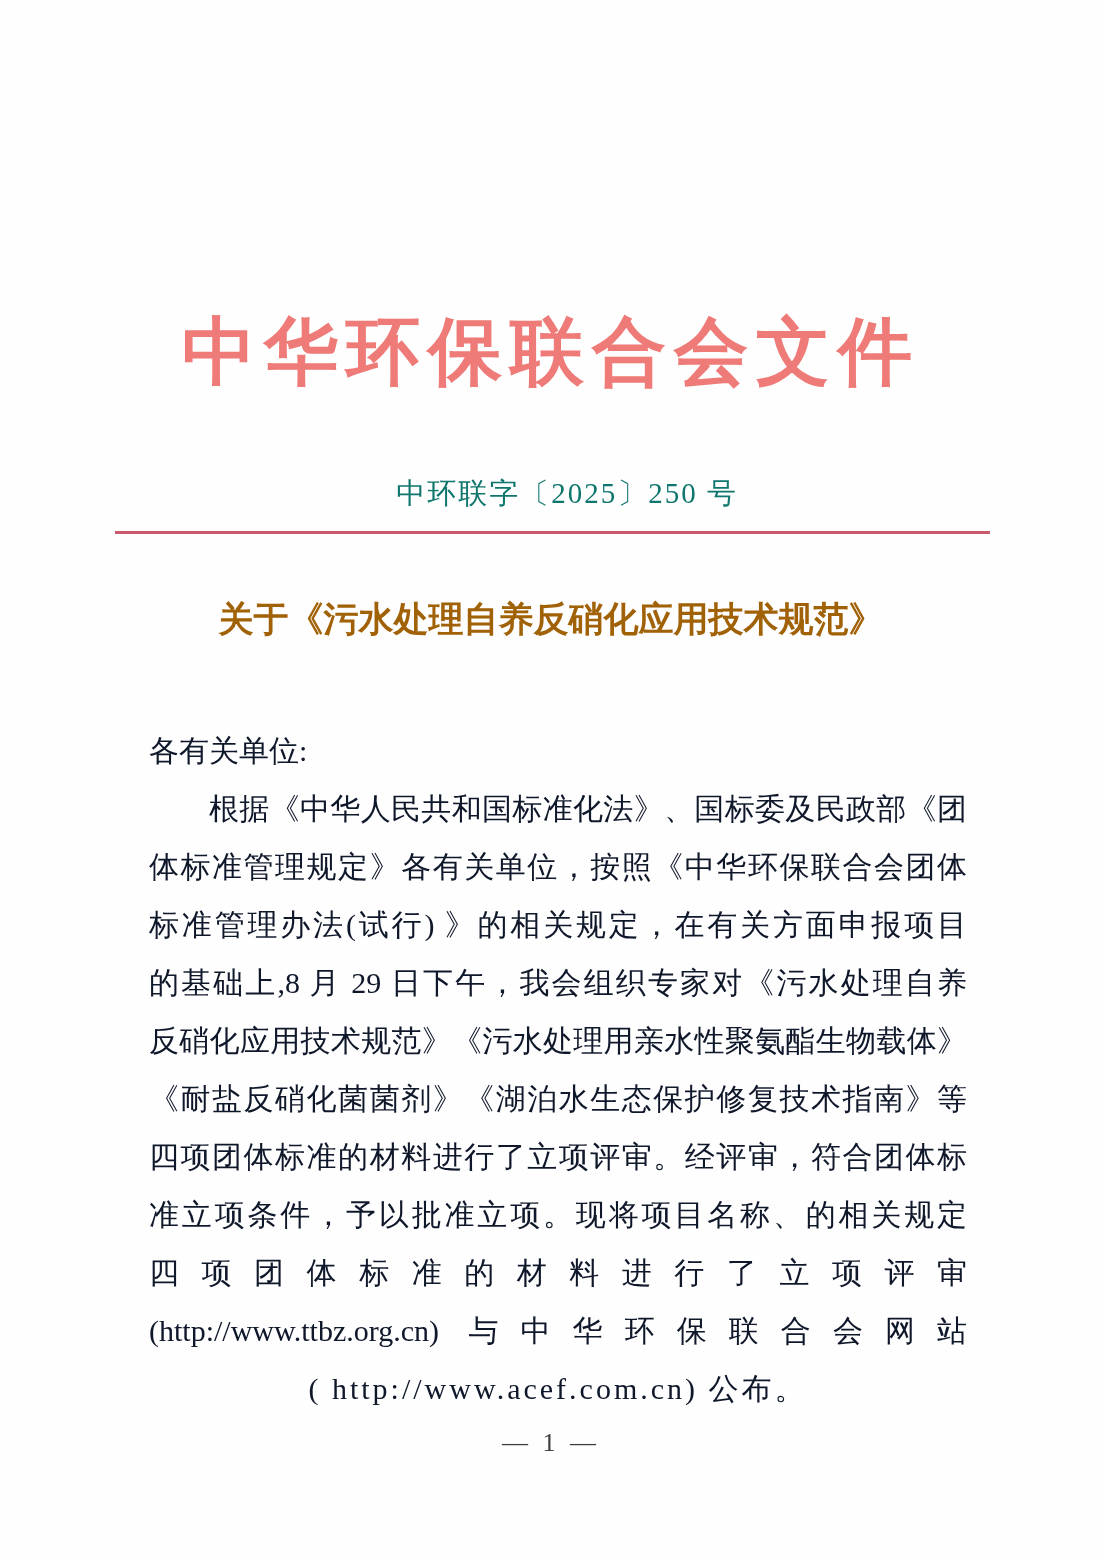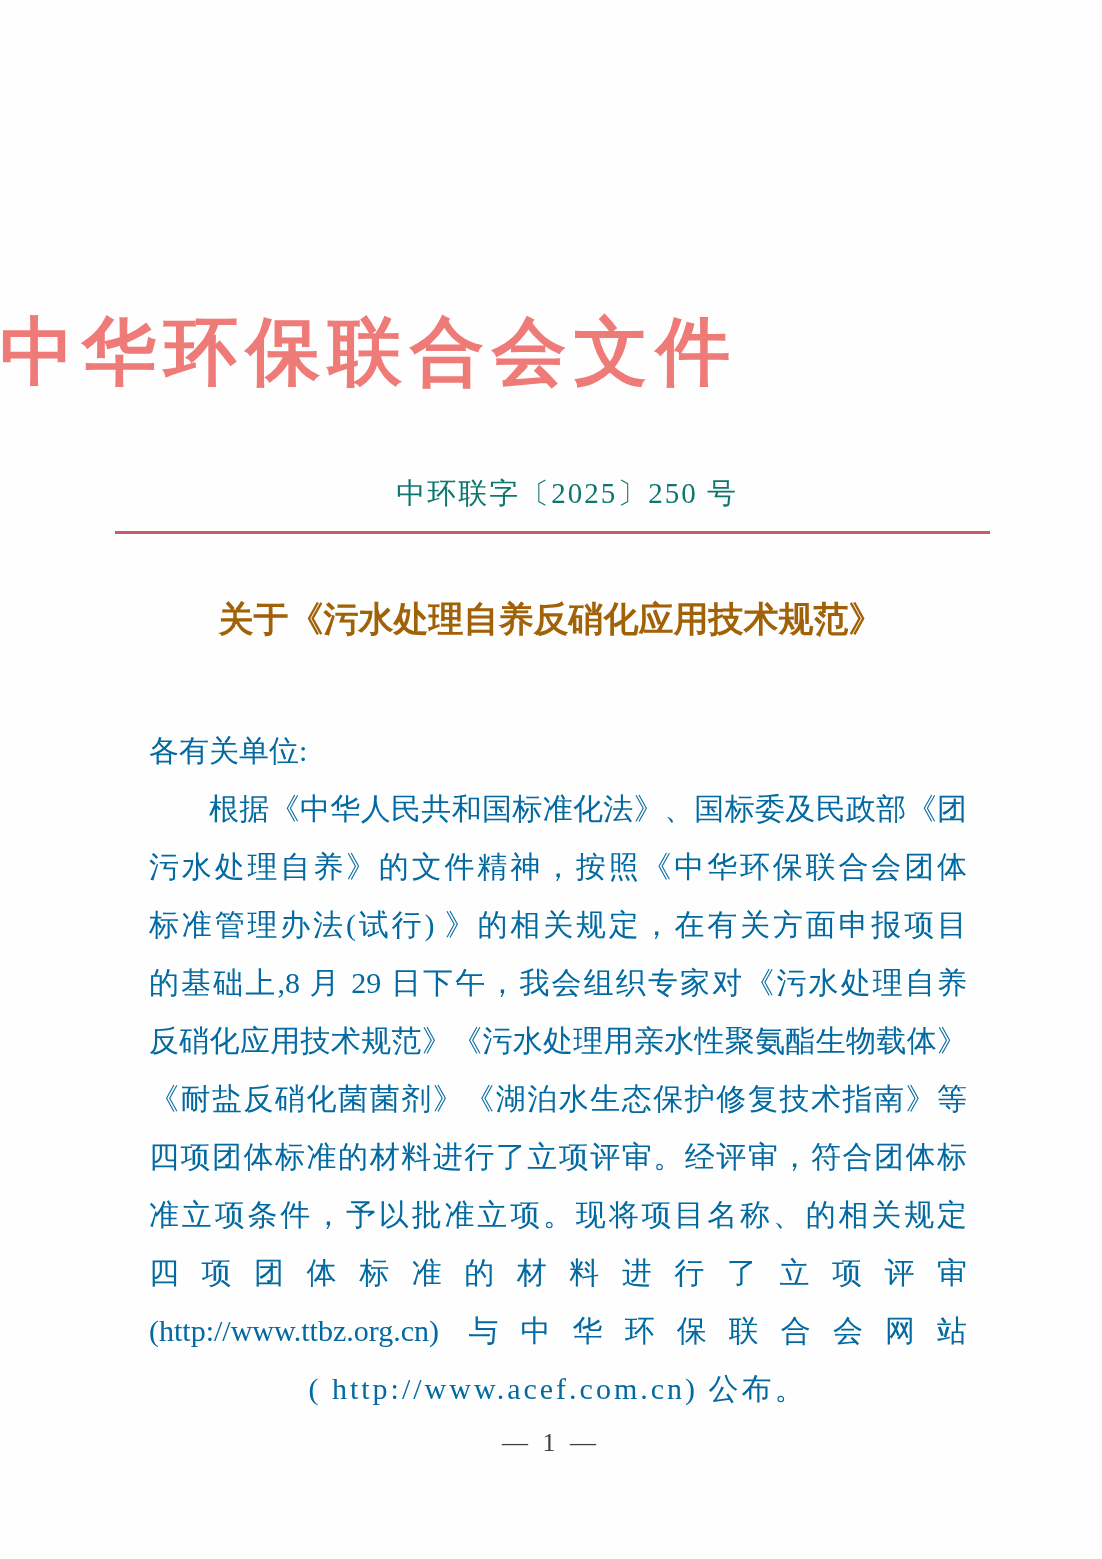--- a/index.html
+++ b/index.html
@@ -7,21 +7,21 @@
     position:relative;
     width:1102px; height:1559px;
     margin:0 auto;
     background:#fefefe;
     font-family:"Liberation Serif","DejaVu Serif",serif;
     color:#222;
     overflow:hidden;
   }
   .letterhead {
     position:absolute; top:303px; left:0; width:100%;
-    text-align:left;
+    text-align:center;
     font-size:74px; font-weight:bold;
     letter-spacing:8px;
     color:var(--red-letterhead,#ef7b78);
     white-space:nowrap;
   }
   .doc-number {
     position:absolute; top:474px; left:16px; width:100%;
     text-align:center;
     font-size:29px; letter-spacing:2px;
     color:#0f766e;
@@ -34,21 +34,21 @@
   }
   .doc-title {
     position:absolute; top:588px; left:0; width:100%;
     text-align:center;
     font-size:35px; font-weight:bold; line-height:63px;
     color:#a16207;
     white-space:nowrap;
   }
   .body-block {
     position:absolute; top:722px; left:149px; width:818px;
-    font-size:30px; color:#0369a1;
+    font-size:30px; color:#0f172a;
   }
   .line {
     height:58px; line-height:58px;
     white-space:nowrap; overflow:hidden;
   }
   .just {
     text-align:justify; text-align-last:justify;
     white-space:normal;
   }
   .indent { text-indent:2em; }
@@ -71,21 +71,21 @@
 
   <div class="red-rule"></div>
 
   <div class="doc-title">
     <div>关于《污水处理自养反硝化应用技术规范》</div>
   </div>
 
   <div class="body-block">
     <div class="line">各有关单位:</div>
     <div class="line just indent">根据《中华人民共和国标准化法》、国标委及民政部《团</div>
-    <div class="line just">污水处理自养》的文件精神，按照《中华环保联合会团体</div>
+    <div class="line just">体标准管理规定》各有关单位，按照《中华环保联合会团体</div>
     <div class="line just">标准管理办法(试行) 》的相关规定，在有关方面申报项目</div>
     <div class="line just">的基础上,8 月 29 日下午，我会组织专家对《污水处理自养</div>
     <div class="line just">反硝化应用技术规范》《污水处理用亲水性聚氨酯生物载体》</div>
     <div class="line just">《耐盐反硝化菌菌剂》《湖泊水生态保护修复技术指南》等</div>
     <div class="line just">四项团体标准的材料进行了立项评审。经评审，符合团体标</div>
     <div class="line just">准立项条件，予以批准立项。现将项目名称、的相关规定</div>
     <div class="line just">四项团体标准的材料进行了立项评审</div>
     <div class="line just">(http://www.ttbz.org.cn) 与中华环保联合会网站</div>
     <div class="line last-url">( http://www.acef.com.cn) 公布。</div>
   </div>

